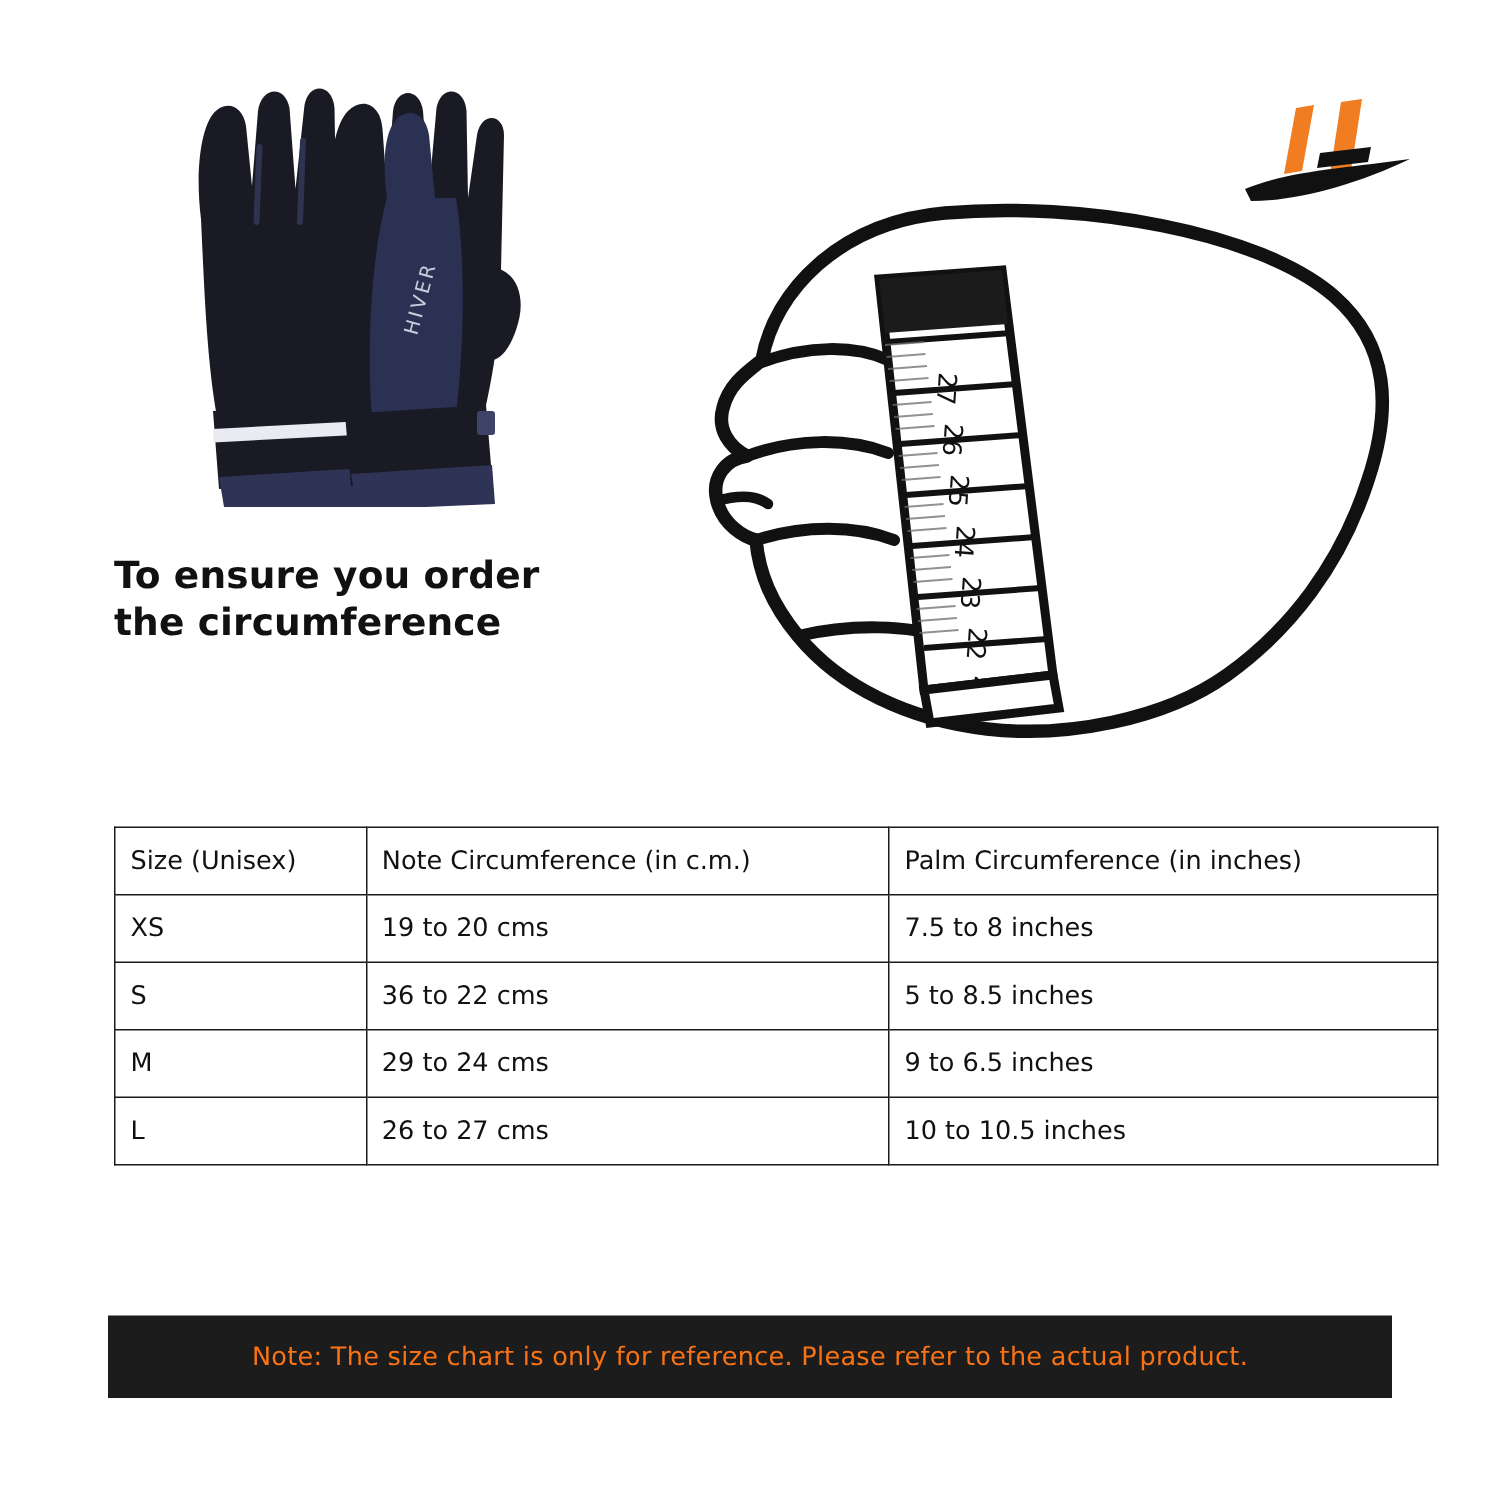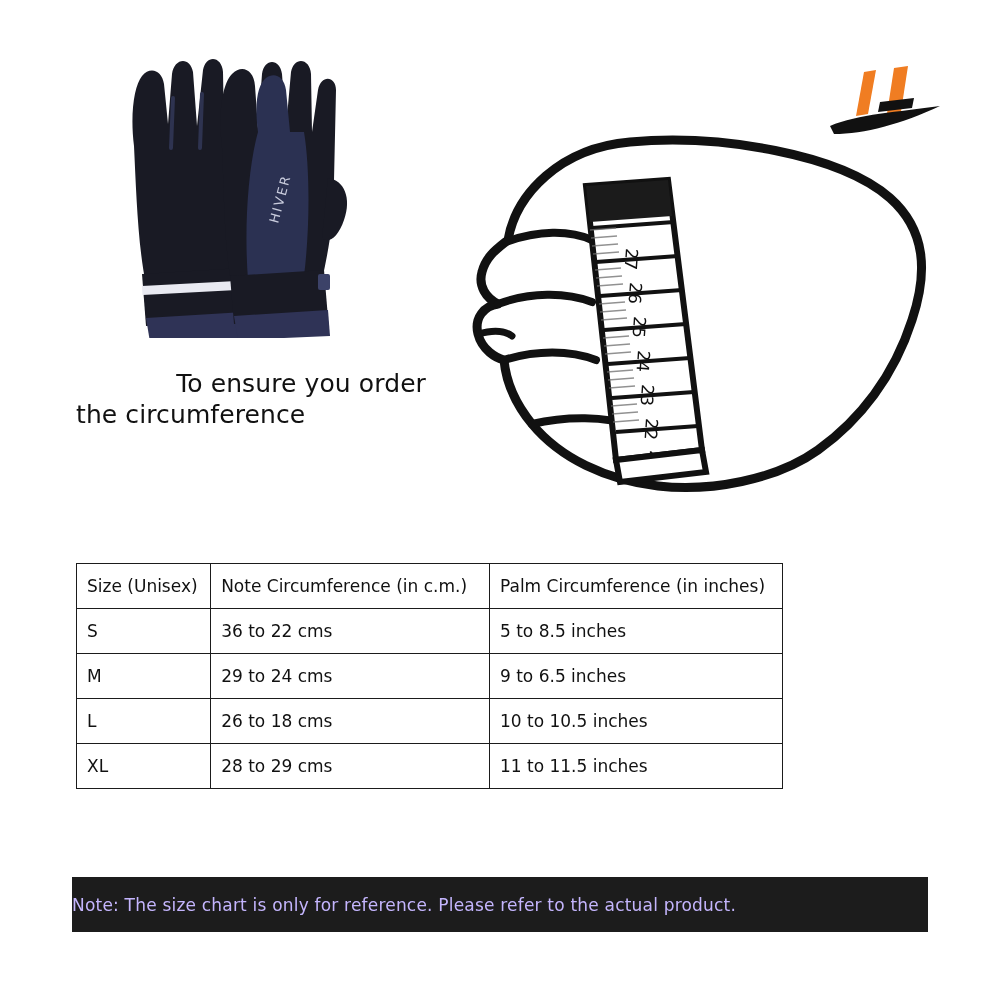--- a/index.html
+++ b/index.html
@@ -55,30 +55,29 @@
   .headline {
     position: absolute;
     left: 76px;
     top: 368px;
     width: 350px;
     font-size: 25px;
     line-height: 31px;
     color: #111111;
     letter-spacing: 0.1px;
   }
-  .headline .light { font-weight: 400; text-align: right; }
-  .headline .bold { font-weight: 400; }
+  .headline .light { font-weight: 700; }
+  .headline .bold { font-weight: 700; }
 
   
   .size-table-wrap {
     position: absolute;
     left: 76px;
     top: 551px;
-    width: 707px;
-    margin-top: 12px;
+    width: 883px;
   }
   table.size-table {
     border-collapse: collapse;
     width: 100%;
     table-layout: fixed;
   }
   table.size-table th,
   table.size-table td {
     border: 1px solid #1b1b1b;
     text-align: left;
@@ -95,24 +94,24 @@
   table.size-table col.c3 { width: 41.5%; }
 
   
   .note-bar {
     position: absolute;
     left: 72px;
     top: 877px;
     width: 856px;
     height: 55px;
     background: #1c1c1c;
-    color: #c4b5fd;
+    color: #f97316;
     display: flex;
     align-items: center;
-    justify-content: flex-start;
+    justify-content: center;
     font-size: 17px;
     letter-spacing: 0.2px;
   }
 </style>
 </head>
 <body>
 
 <div class="page">
 
   <div class="logo">
@@ -290,38 +289,38 @@
       </colgroup>
       <thead>
         <tr>
           <th>Size (Unisex)</th>
           <th>Note Circumference (in c.m.)</th>
           <th>Palm Circumference (in inches)</th>
         </tr>
       </thead>
       <tbody>
         <tr>
+          <td>XS</td>
+          <td>19 to 20 cms</td>
+          <td>7.5 to 8 inches</td>
+        </tr>
+        <tr>
           <td>S</td>
           <td>36 to 22 cms</td>
           <td>5 to 8.5 inches</td>
         </tr>
         <tr>
           <td>M</td>
           <td>29 to 24 cms</td>
           <td>9 to 6.5 inches</td>
         </tr>
         <tr>
           <td>L</td>
-          <td>26 to 18 cms</td>
+          <td>26 to 27 cms</td>
           <td>10 to 10.5 inches</td>
-        </tr>
-        <tr>
-          <td>XL</td>
-          <td>28 to 29 cms</td>
-          <td>11 to 11.5 inches</td>
         </tr>
       </tbody>
     </table>
   </div>
 
   <div class="note-bar">
     <span>Note: The size chart is only for reference. Please refer to the actual product.</span>
   </div>
 
 </div>

